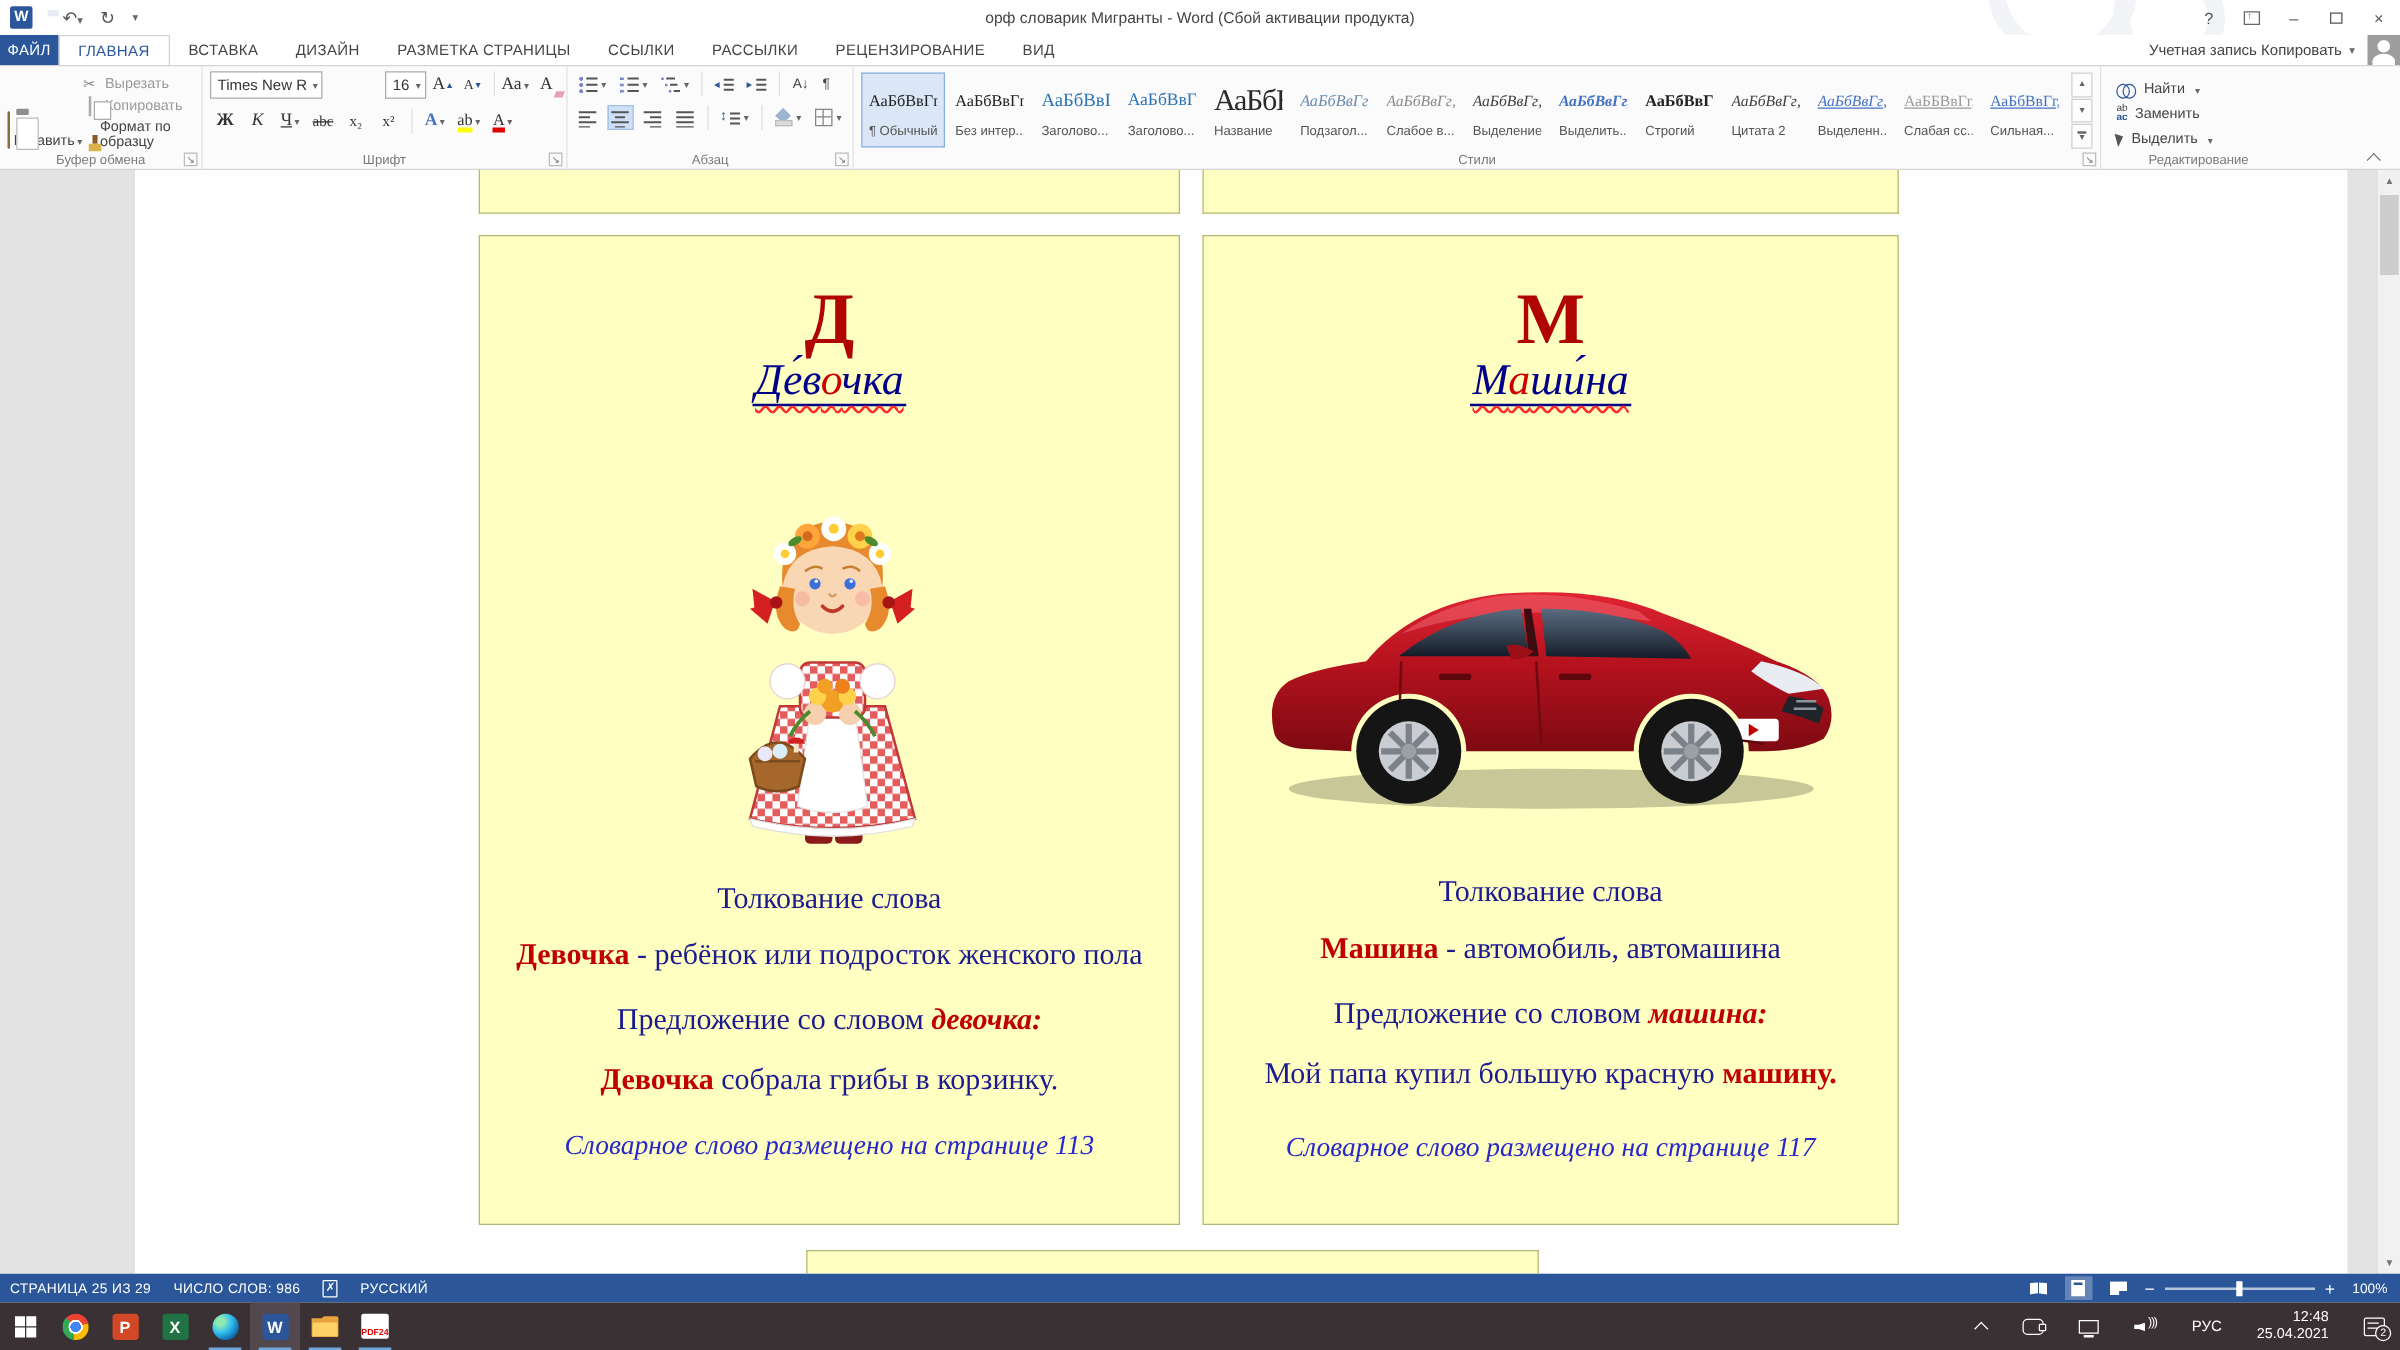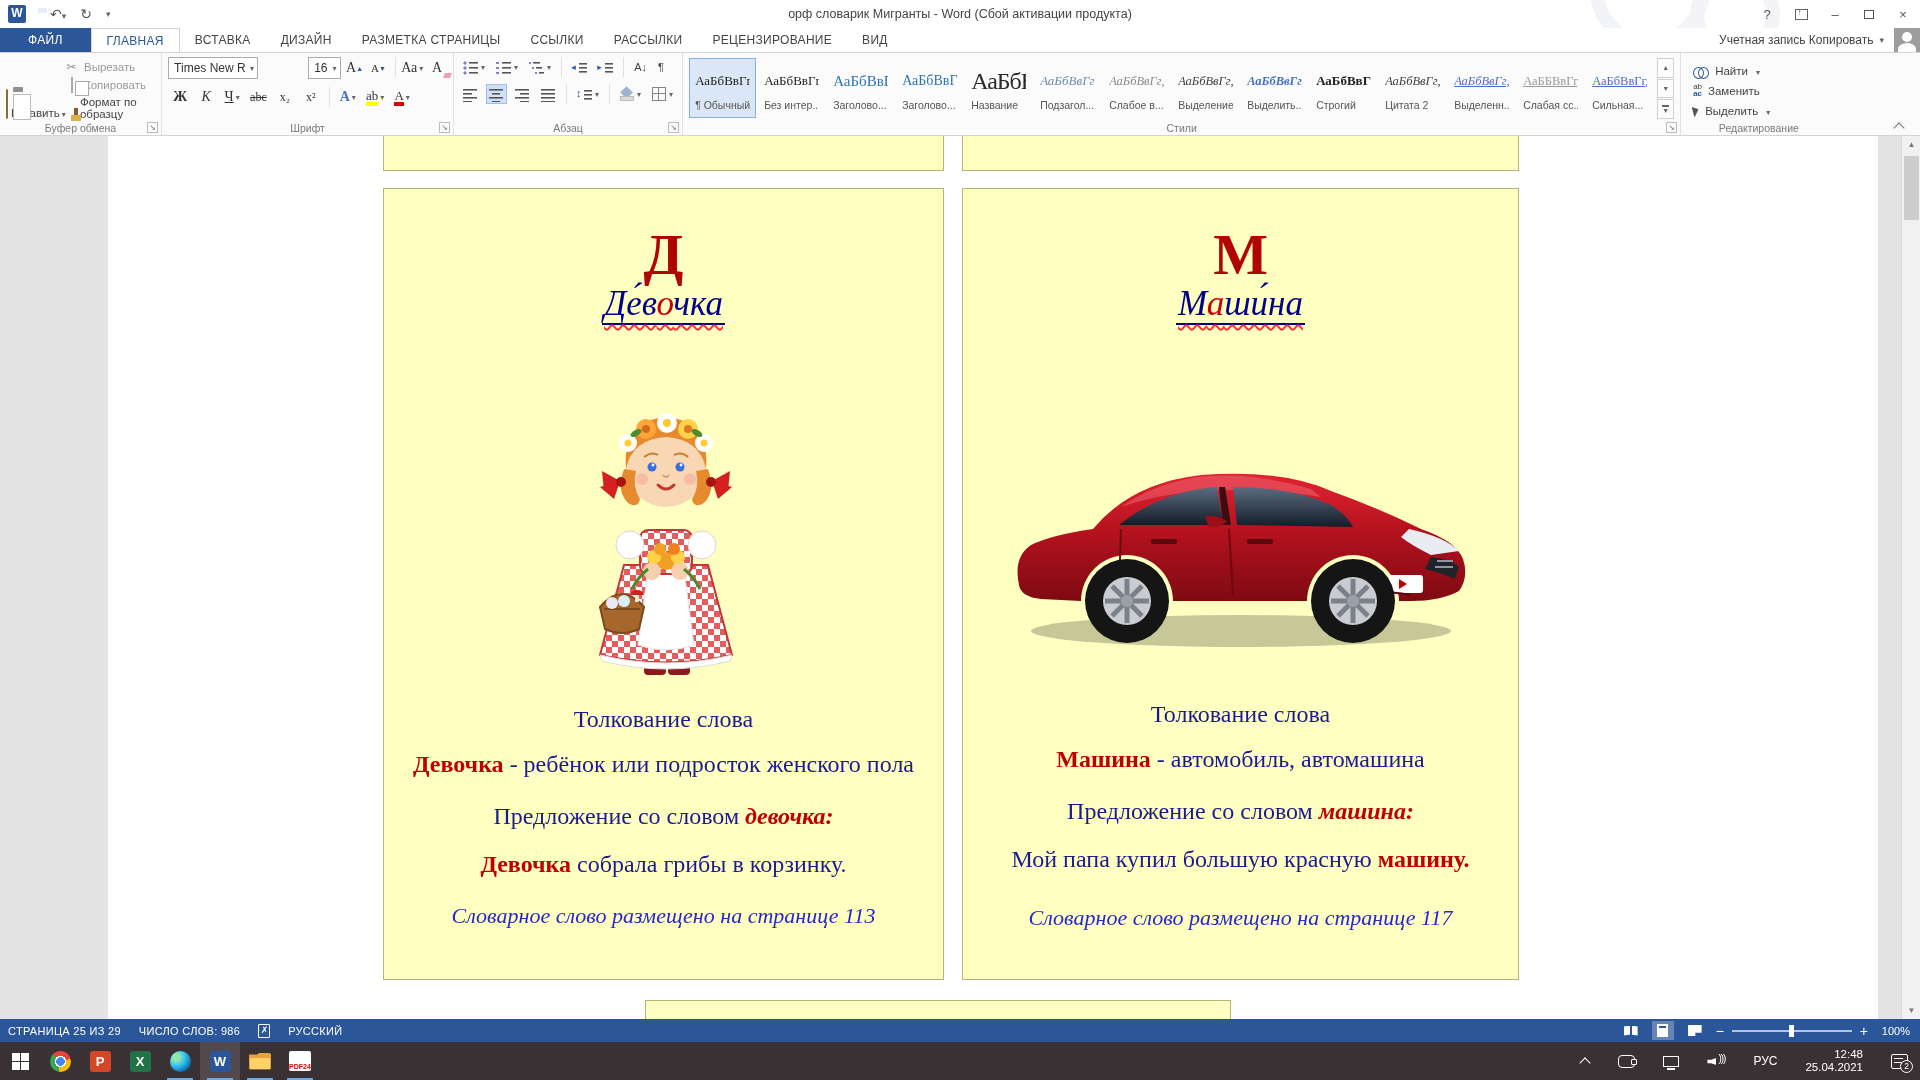--- a/index.html
+++ b/index.html
@@ -23,21 +23,21 @@
   .winctrls { position:absolute; right:0; top:0; height:28px; display:flex; align-items:stretch; }
   .winctrls .wbtn { width:34px; display:flex; align-items:center; justify-content:center; color:#555; font-size:13px; }
   .ribopts { width:13px; height:11px; border:1px solid #666; position:relative; }
   .ribopts::after { content:"↑"; position:absolute; left:2px; top:-2px; font-size:8px; color:#666; }
   .restore-glyph { width:10px; height:9px; border:1px solid #555; position:relative; background:#fff; }
   .restore-glyph::before { content:""; position:absolute; left:2px; top:-3px; width:10px; height:9px; border:1px solid #555; z-index:-1; }
 
   
   .tabsrow { position:absolute; left:0; top:28px; width:1920px; height:24px; background:#fff; display:flex; align-items:flex-end; }
   .tab { height:24px; line-height:24px; padding:0 15px; font-size:12px; color:#444; letter-spacing:.3px; }
-  .tab.file { background:#2b579a; color:#fff; padding:0 28px; }
+  .tab.file { background:#2b579a; color:#fff; padding:0 6px; }
   .tab.active { background:#fff; color:#2b579a; border:1px solid #d4d4d4; border-bottom:none; }
   .accountarea { position:absolute; right:0; top:0; height:24px; display:flex; align-items:center; gap:6px; }
   .accountarea .acct { font-size:12px; color:#444; }
   .acct-caret { font-size:9px; color:#666; margin-right:4px; }
   .avatar { width:26px; height:24px; background:#9d9d9d; position:relative; overflow:hidden; }
   .avatar::before { content:""; position:absolute; left:8px; top:4px; width:10px; height:10px; border-radius:50%; background:#fff; }
   .avatar::after { content:""; position:absolute; left:4px; top:15px; width:18px; height:12px; border-radius:50% 50% 0 0; background:#fff; }
 
   
   .ribbon { position:absolute; left:0; top:52px; width:1920px; height:84px; background:#fbfbfb; border-top:1px solid #d4d4d4; border-bottom:1px solid #d4d4d4; display:flex; }

